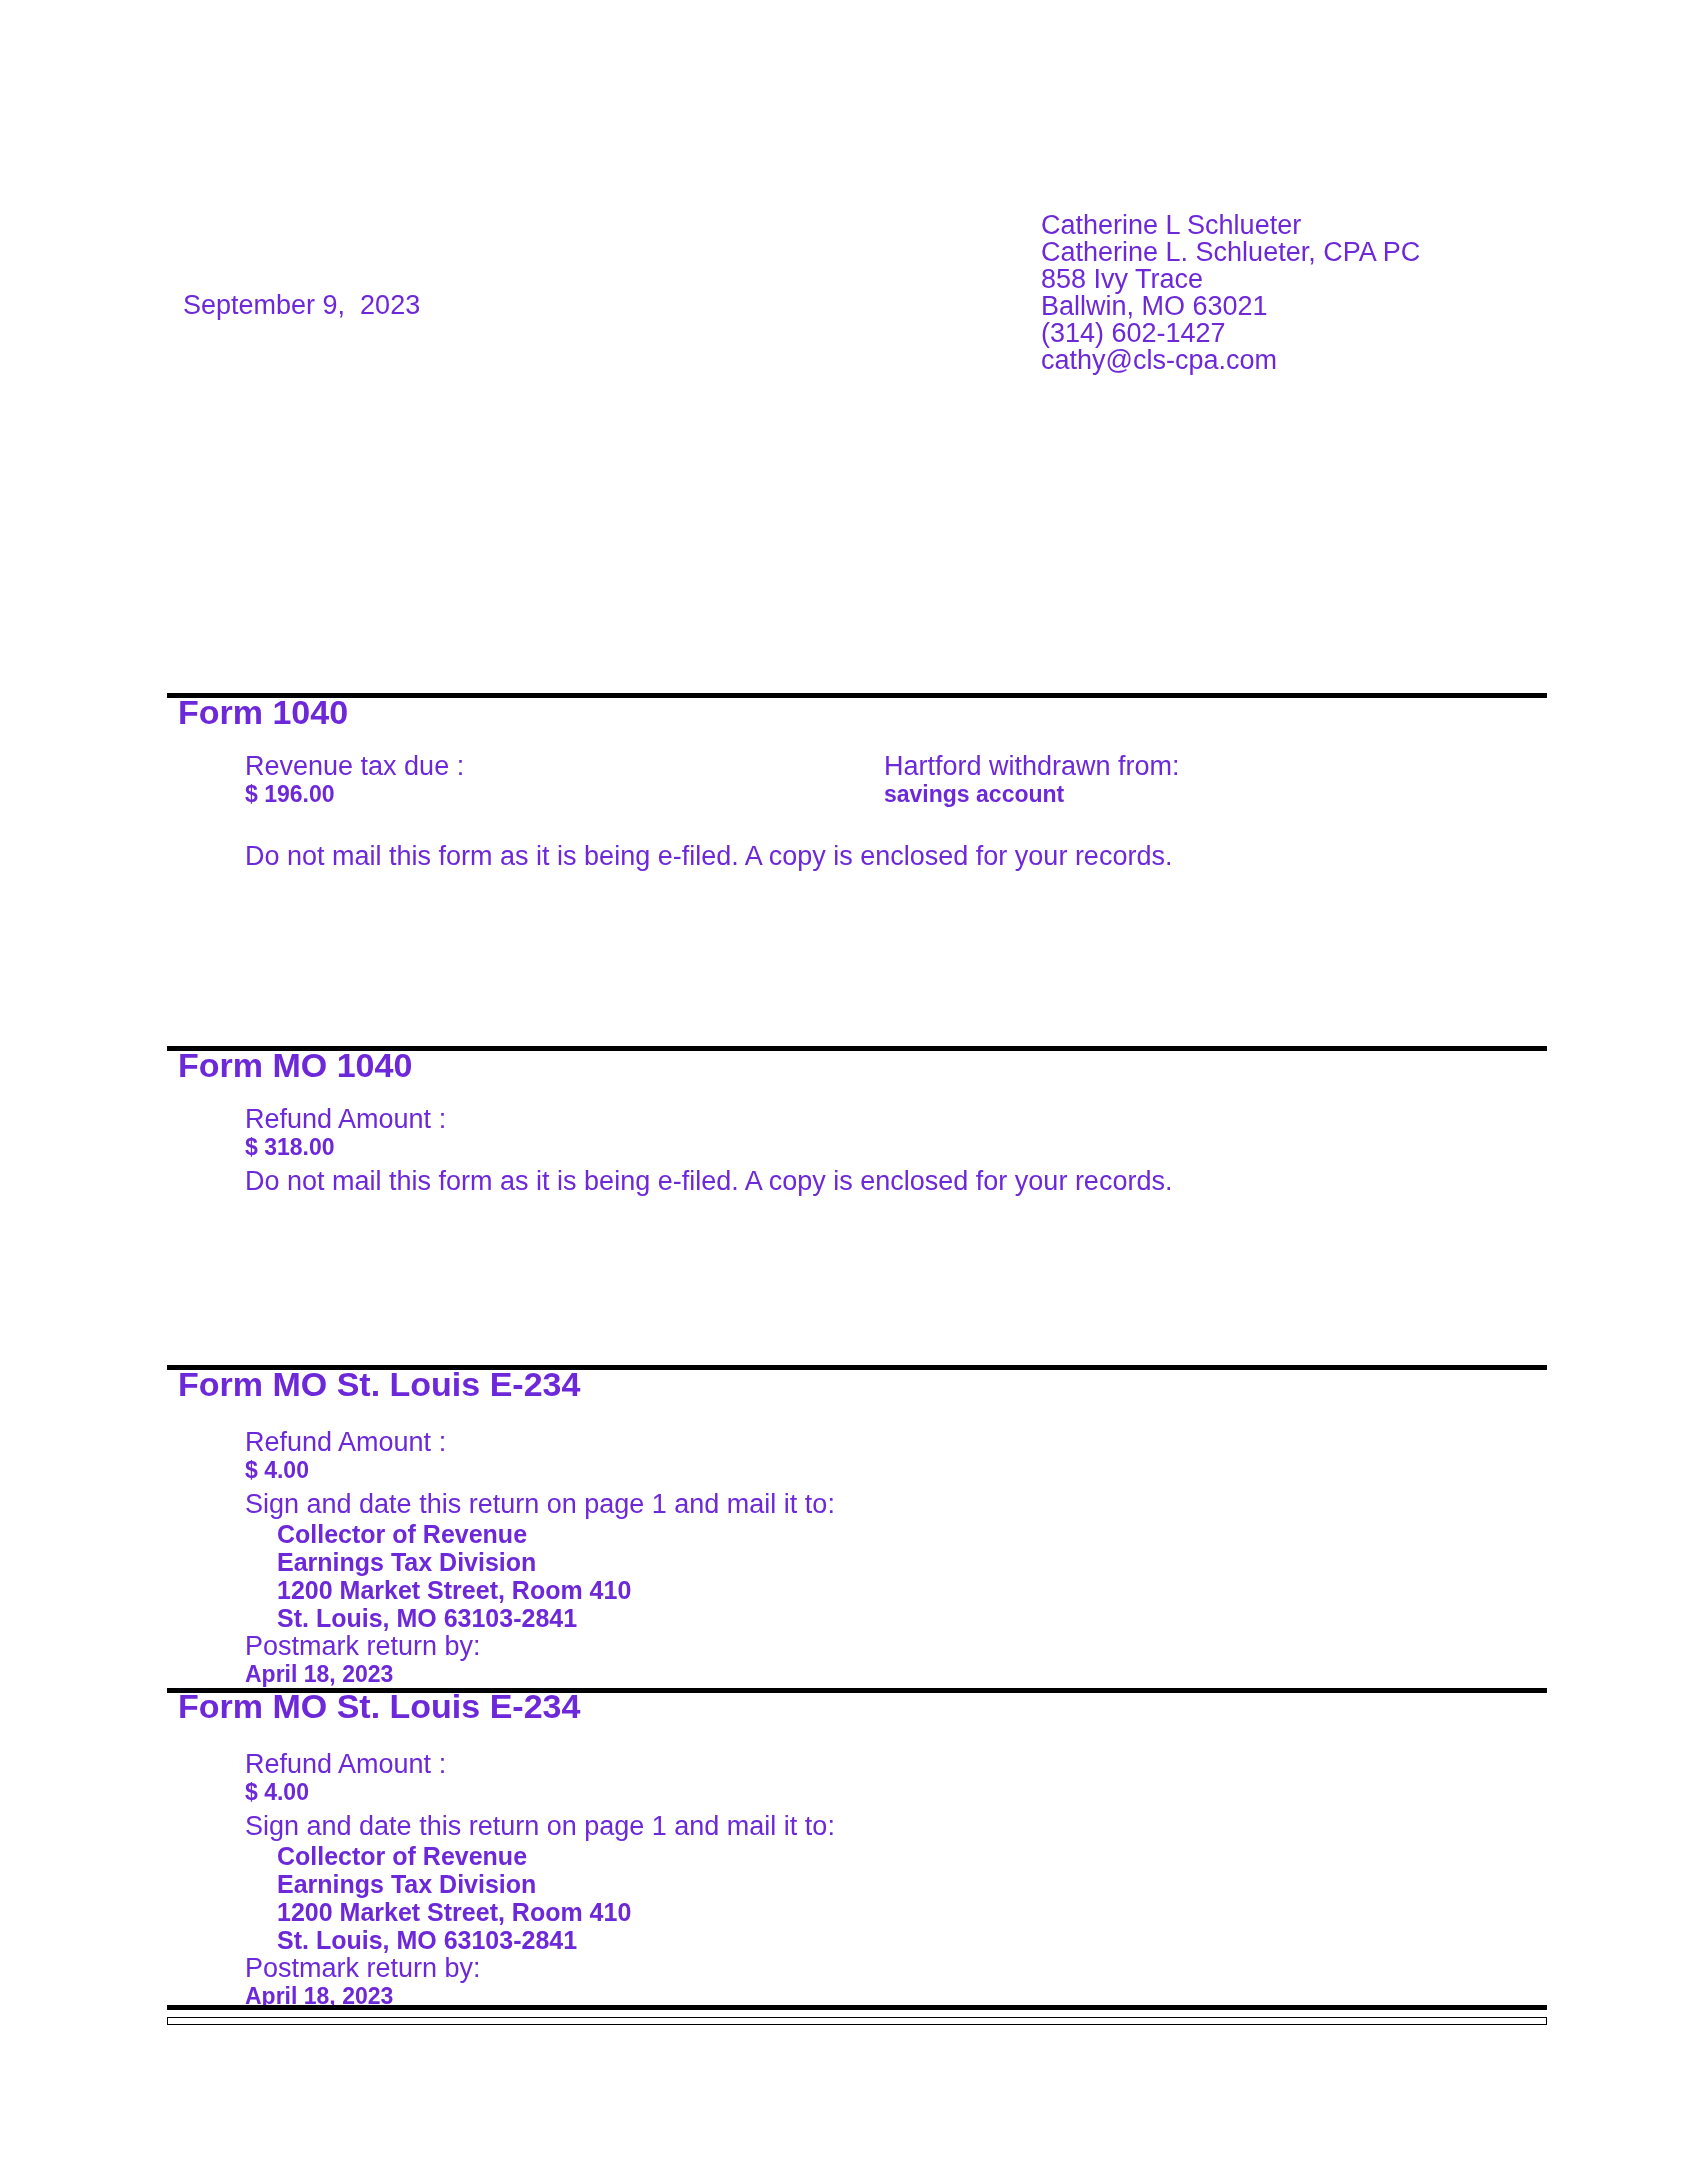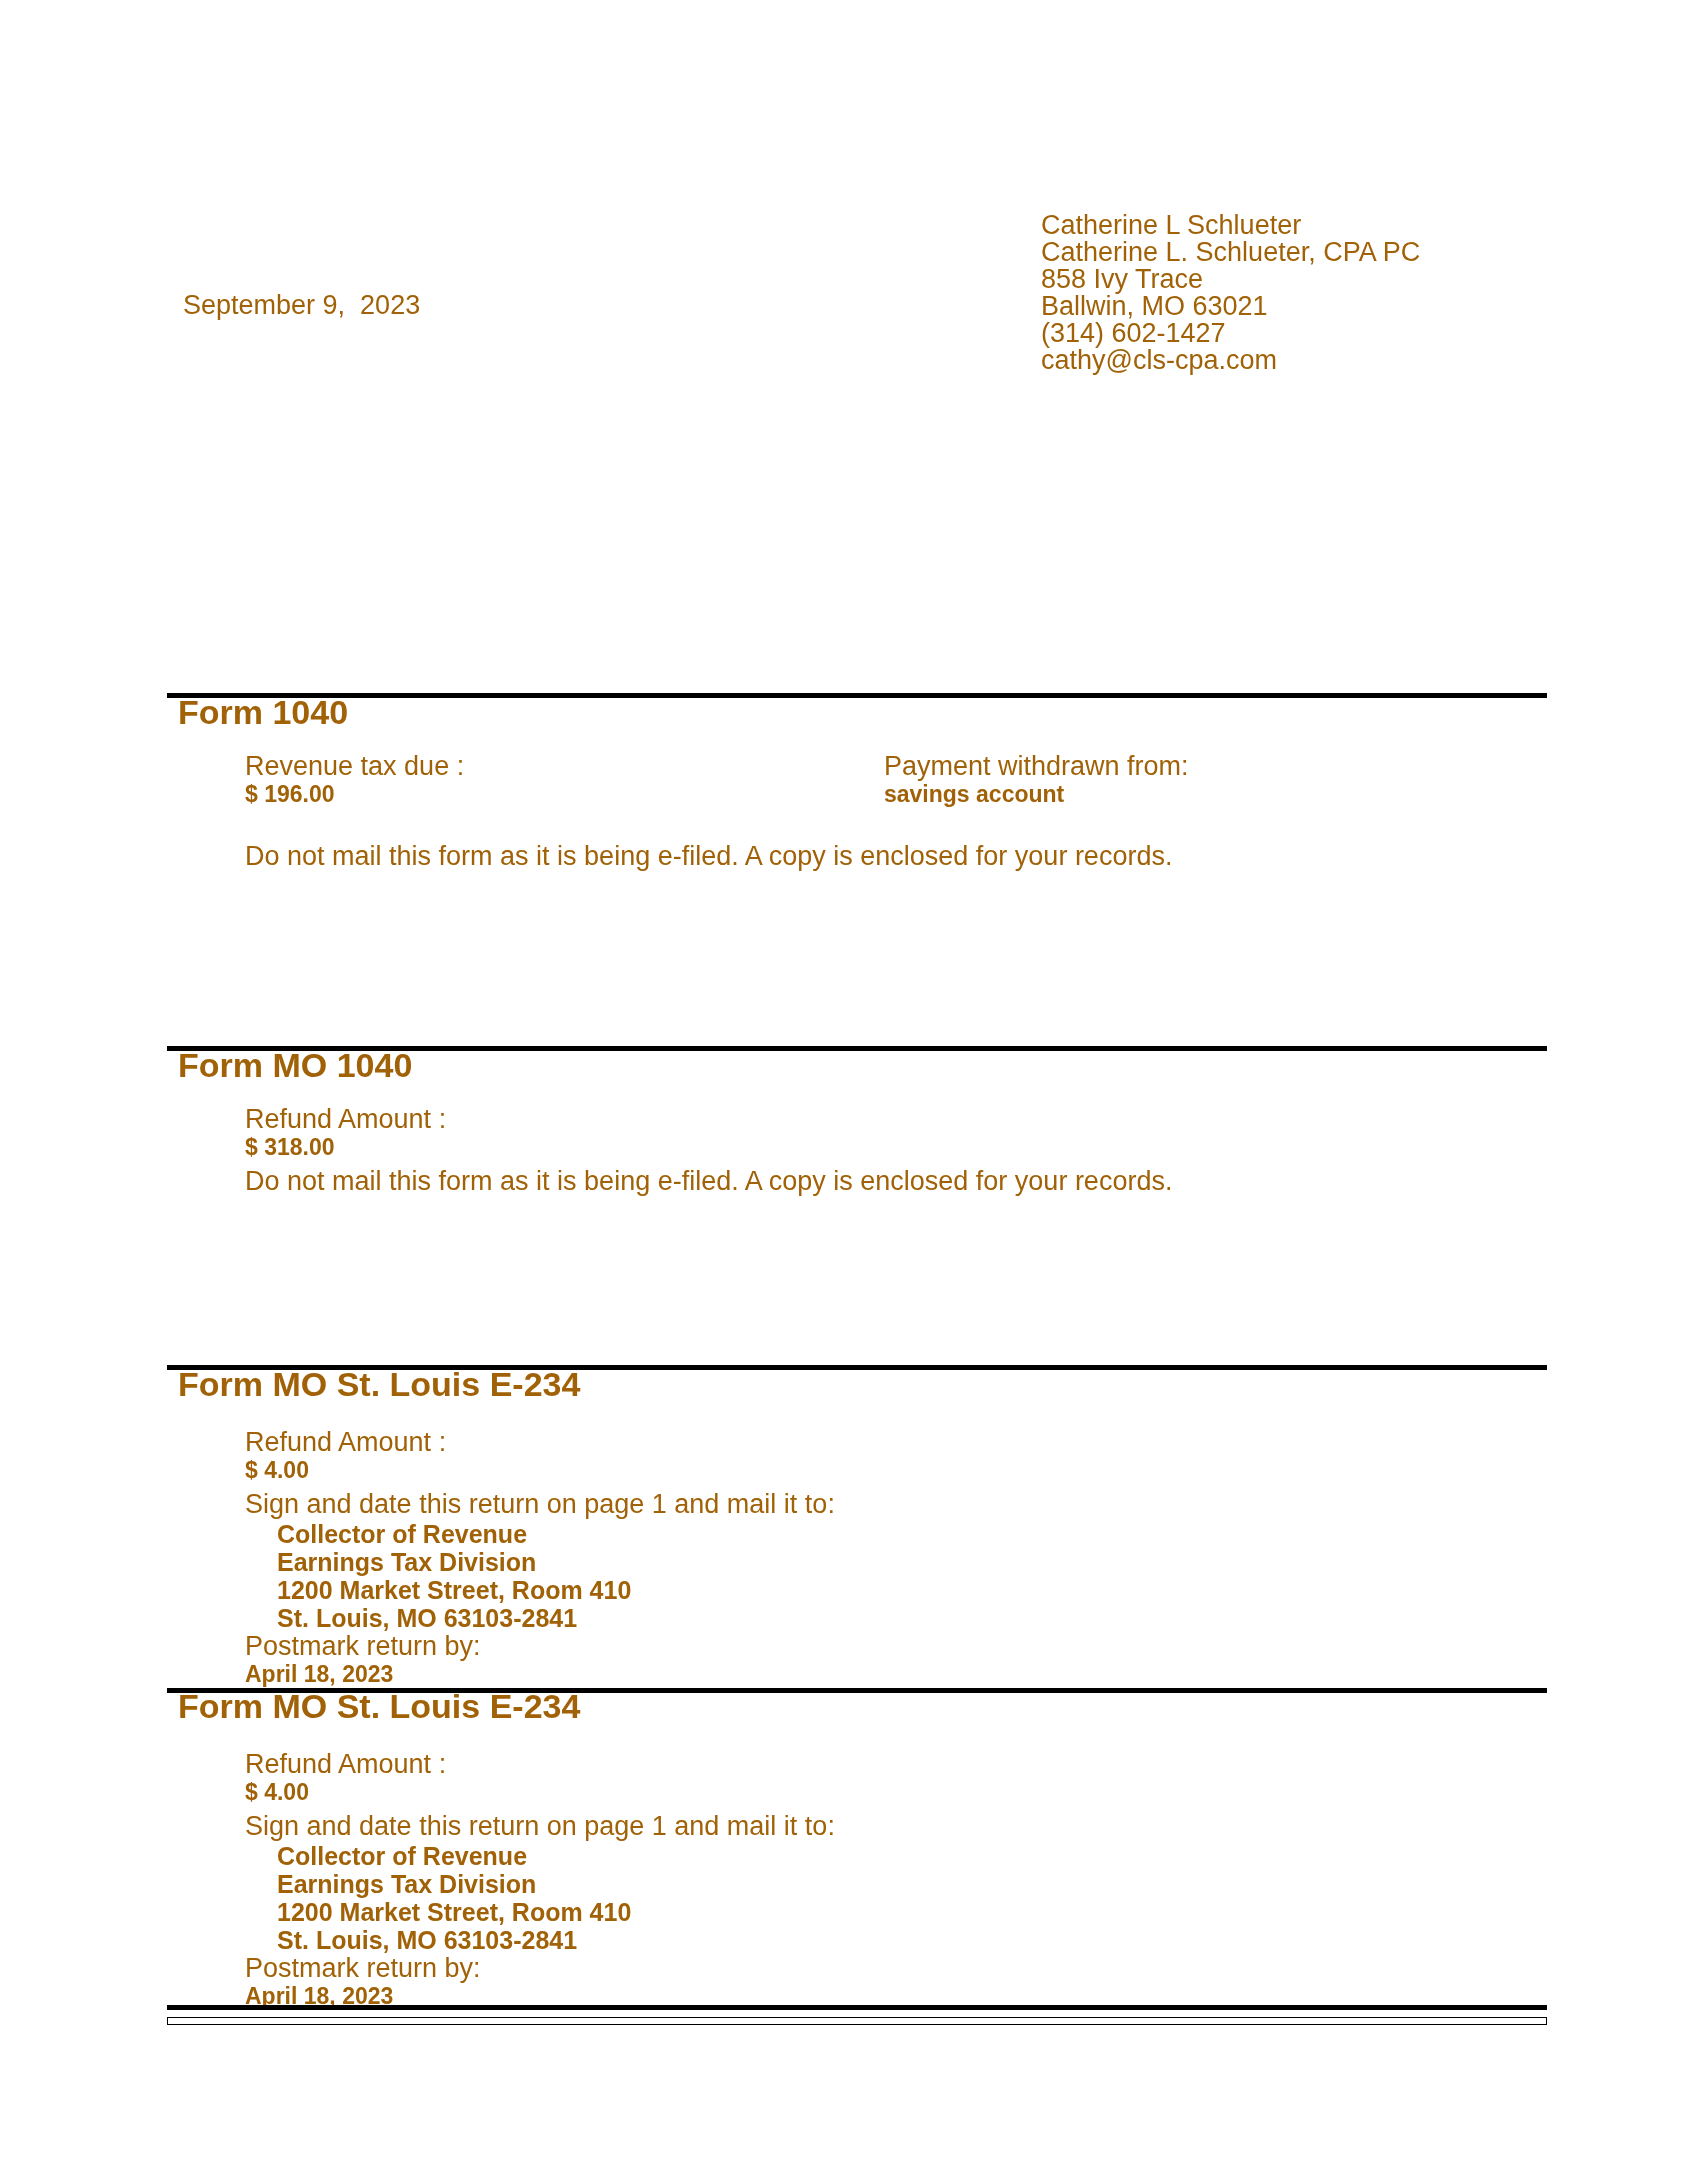--- a/index.html
+++ b/index.html
@@ -2,21 +2,21 @@
 <html style="font-size:14.4px"><head>
 <meta charset="utf-8">
 <style>
   * { margin: 0; padding: 0; box-sizing: border-box; }
   html, body { background: #ffffff; }
   .page {
     position: relative;
     width: 1683px;
     height: 2178px;
     background: #ffffff;
-    color: #a16207;
+    color: #6d28d9;
     font-family: "Liberation Sans", sans-serif;
     font-size: 27px;
     overflow: hidden;
   }
   .abs { position: absolute; }
   .line { white-space: pre; line-height: 28px; }
   .lh30 .line { line-height: 27px; }
   .bold { font-weight: bold; font-size: 23px; }
   .section-title {
     font-weight: bold;
@@ -57,21 +57,21 @@
 
 
   <div class="abs rule" style="top:693px;"></div>
   <div class="abs section-title" style="left:178px; top:698px;">Form 1040</div>
 
   <div class="abs" style="left:245px; top:752px;">
     <div class="line">Revenue tax due :</div>
     <div class="line bold">$ 196.00</div>
   </div>
   <div class="abs" style="left:884px; top:752px;">
-    <div class="line">Payment withdrawn from:</div>
+    <div class="line">Hartford withdrawn from:</div>
     <div class="line bold">savings account</div>
   </div>
   <div class="abs line" style="left:245px; top:842px;">Do not mail this form as it is being e-filed. A copy is enclosed for your records.</div>
 
   <div class="abs rule" style="top:1046px;"></div>
   <div class="abs section-title" style="left:178px; top:1051px;">Form MO 1040</div>
 
   <div class="abs" style="left:245px; top:1105px;">
     <div class="line">Refund Amount :</div>
     <div class="line bold">$ 318.00</div>

